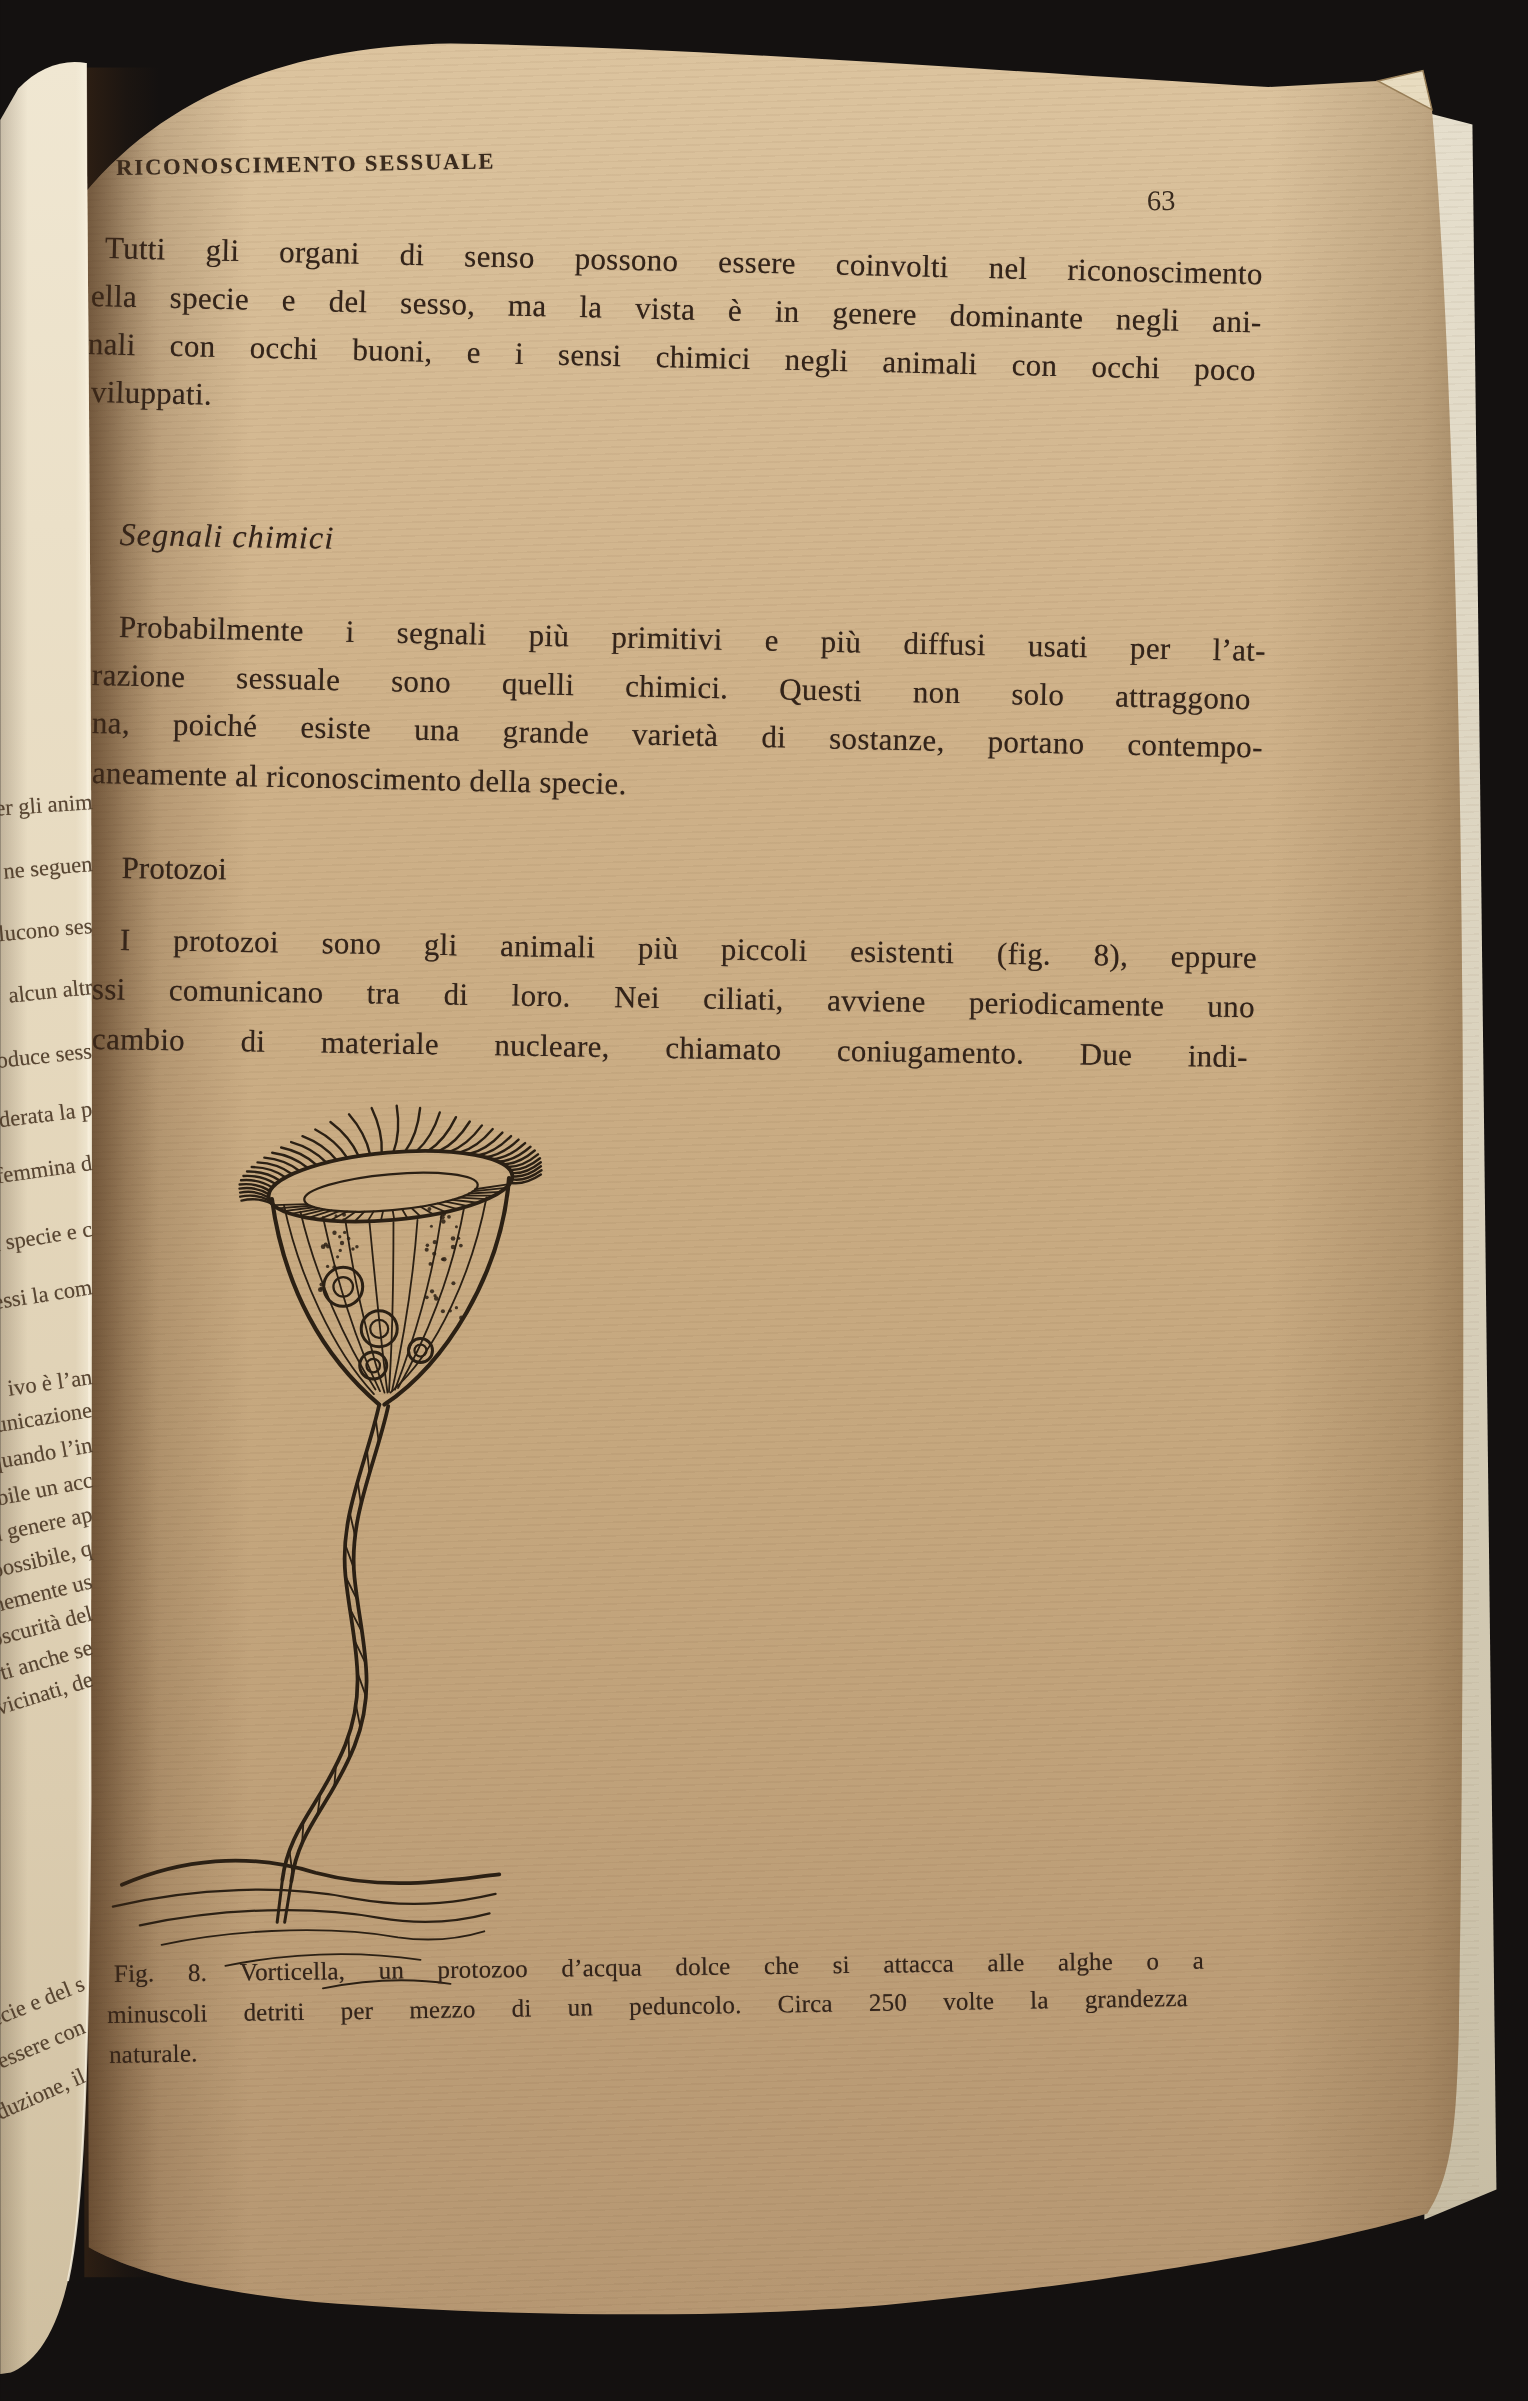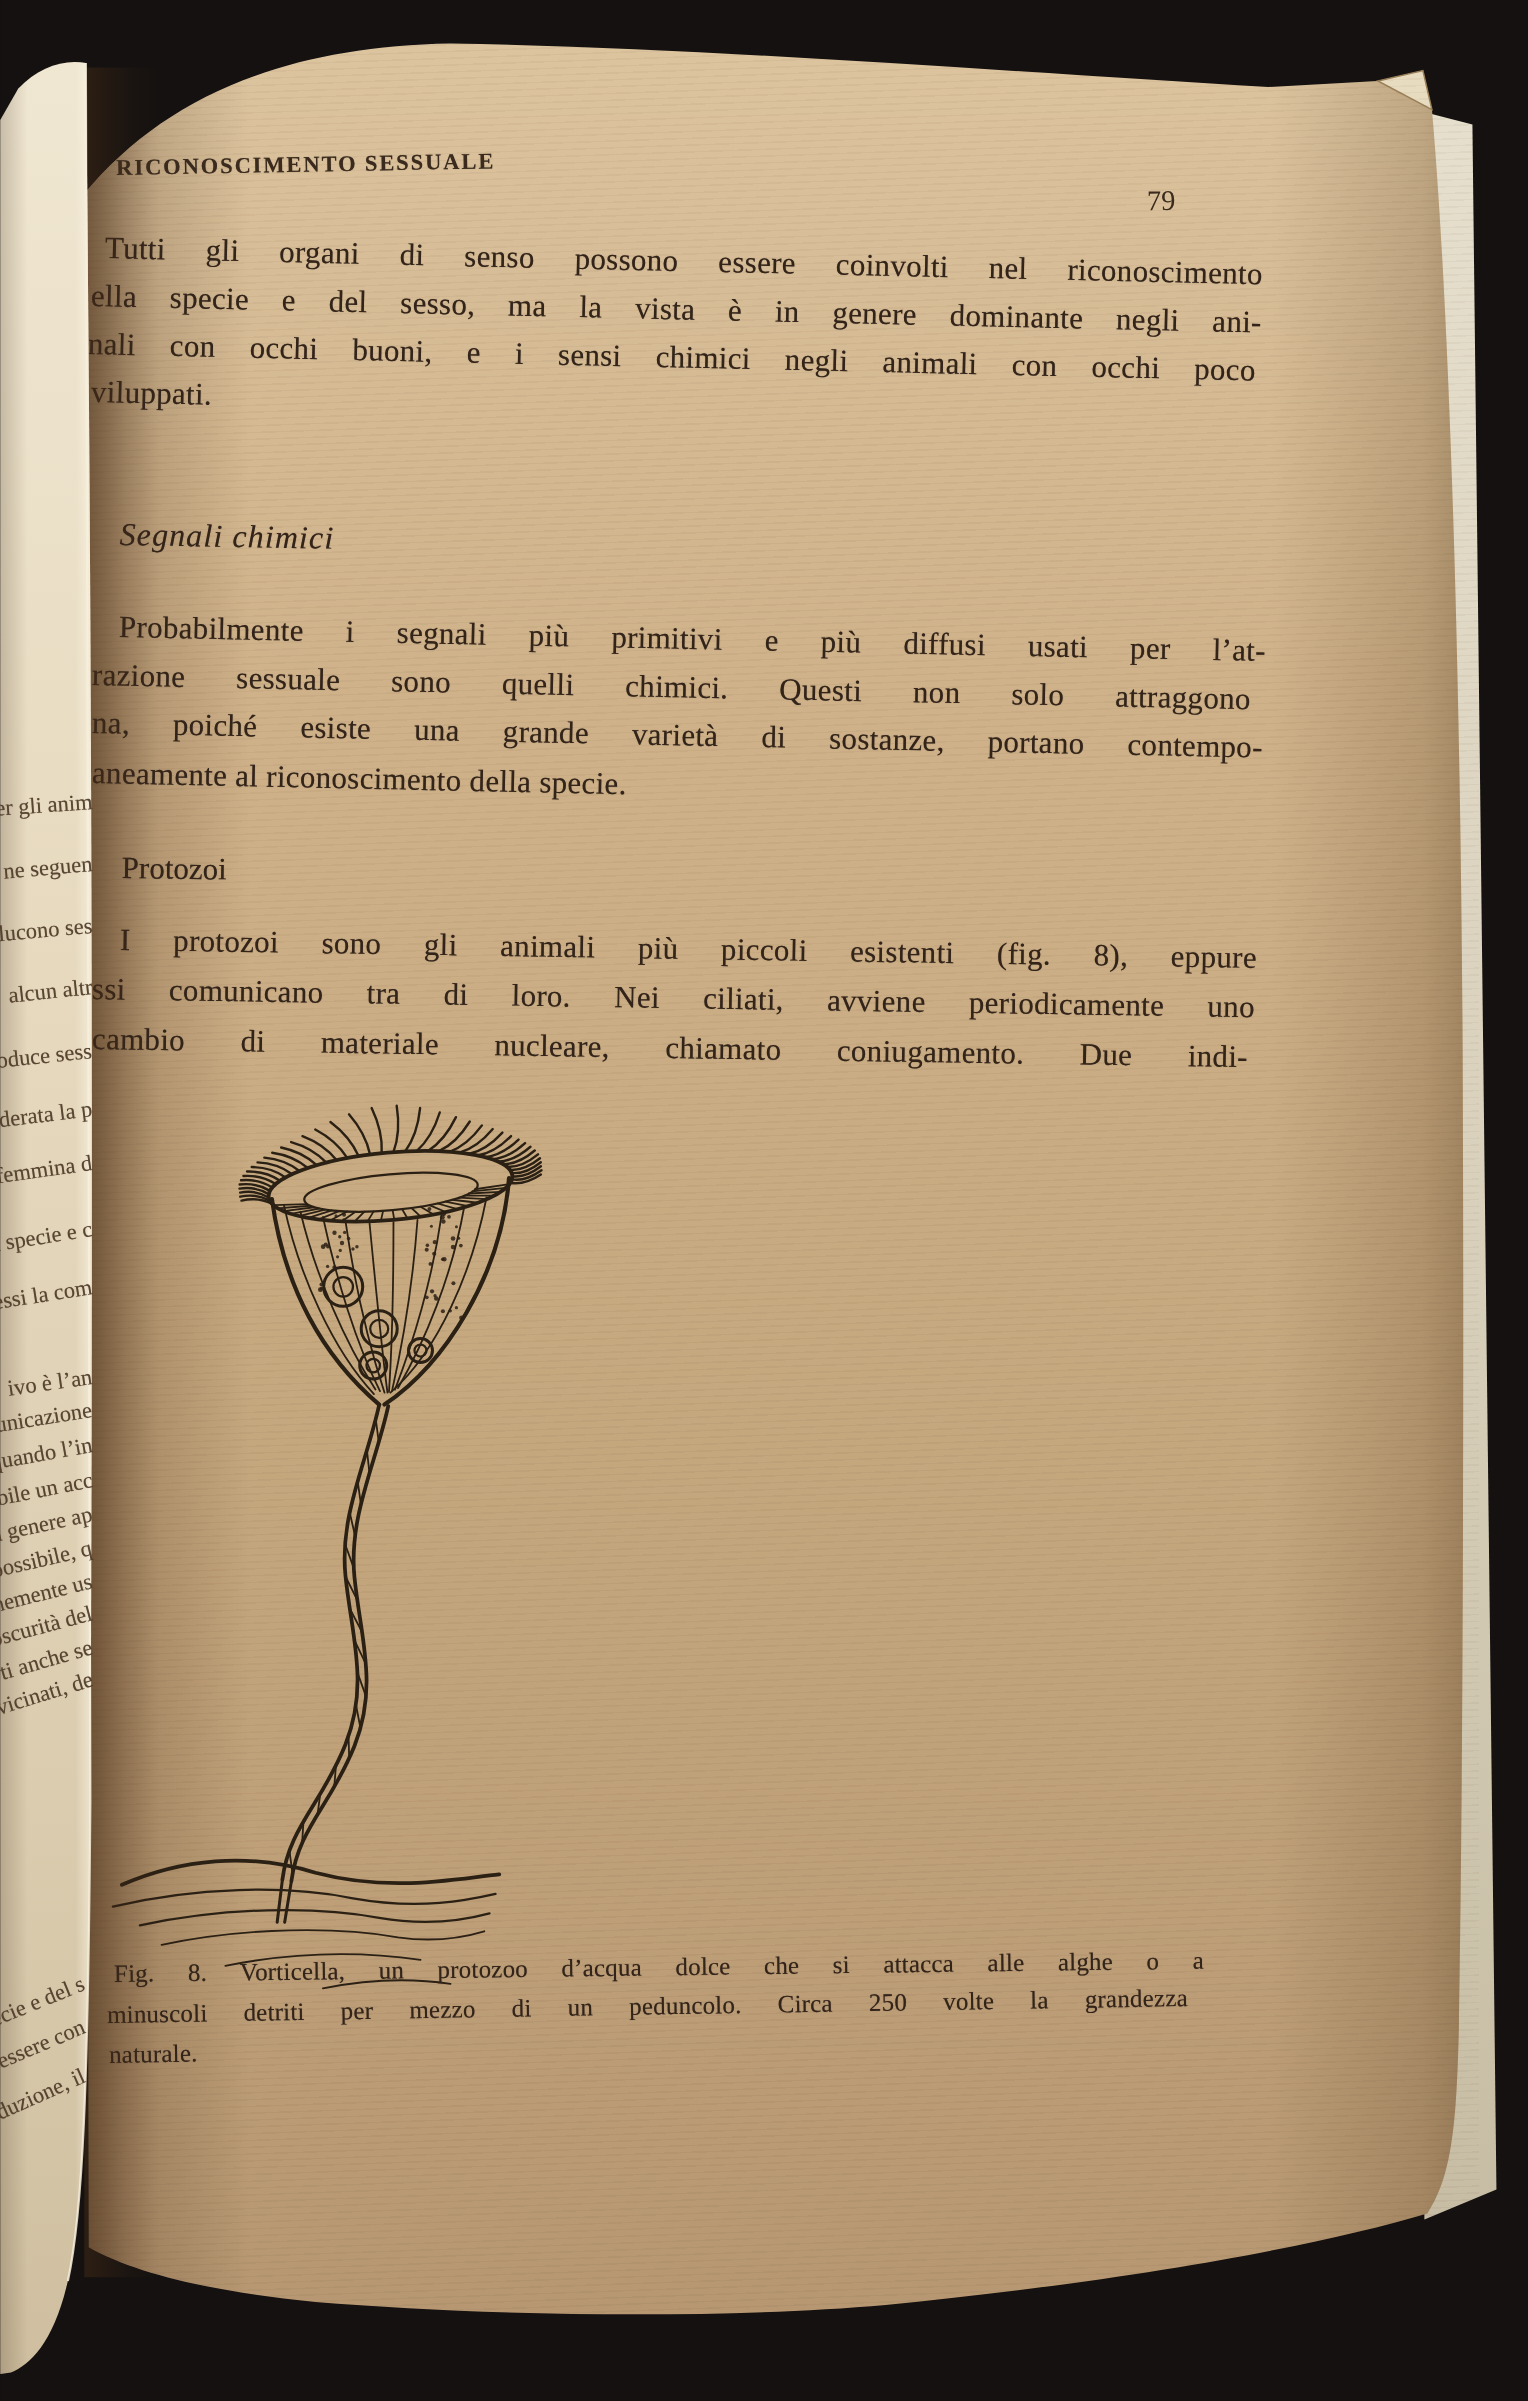--- a/index.html
+++ b/index.html
@@ -273,21 +273,21 @@
       <path d="M 150 2541 C 260 2515, 380 2512, 470 2530 C 560 2546, 625 2532, 660 2524" stroke-width="3"></path>
       <path d="M 186 2566 C 300 2542, 420 2540, 505 2556 C 575 2568, 630 2556, 652 2550" stroke-width="3"></path>
       <path d="M 215 2592 C 330 2568, 450 2568, 530 2582 C 585 2590, 625 2580, 645 2574" stroke-width="2.5"></path>
       <path d="M 300 2620 C 400 2600, 490 2602, 560 2612" stroke-width="2.5"></path>
       <path d="M 430 2650 C 500 2636, 560 2638, 600 2644" stroke-width="2.5"></path>
     </g>
   </svg>
 
   <div class="layer">
     <div id="running-header">RICONOSCIMENTO SESSUALE</div>
-    <div id="page-number">79</div>
+    <div id="page-number">63</div>
     <div>
         <div class="line justify" style="left: 105px; top: 230px; width: 1158px; transform: rotate(1.3deg);">Tutti gli organi di senso possono essere coinvolti nel riconoscimento</div>
         <div class="line justify" style="left: 91px; top: 278px; width: 1171px; transform: rotate(1.3deg);">ella specie e del sesso, ma la vista è in genere dominante negli ani-</div>
         <div class="line justify" style="left: 88px; top: 326px; width: 1168px; transform: rotate(1.3deg);">nali con occhi buoni, e i sensi chimici negli animali con occhi poco</div>
         <div class="line" style="left: 91px; top: 374px; transform: rotate(1.3deg);">viluppati.</div>
       </div>
     <div id="heading-1">Segnali chimici</div>
     <div>
         <div class="line justify" style="left: 119px; top: 609px; width: 1147px; transform: rotate(1.2deg);">Probabilmente i segnali più primitivi e più diffusi usati per l’at-</div>
         <div class="line justify" style="left: 92px; top: 657px; width: 1159px; transform: rotate(1.2deg);">razione sessuale sono quelli chimici. Questi non solo attraggono</div>

